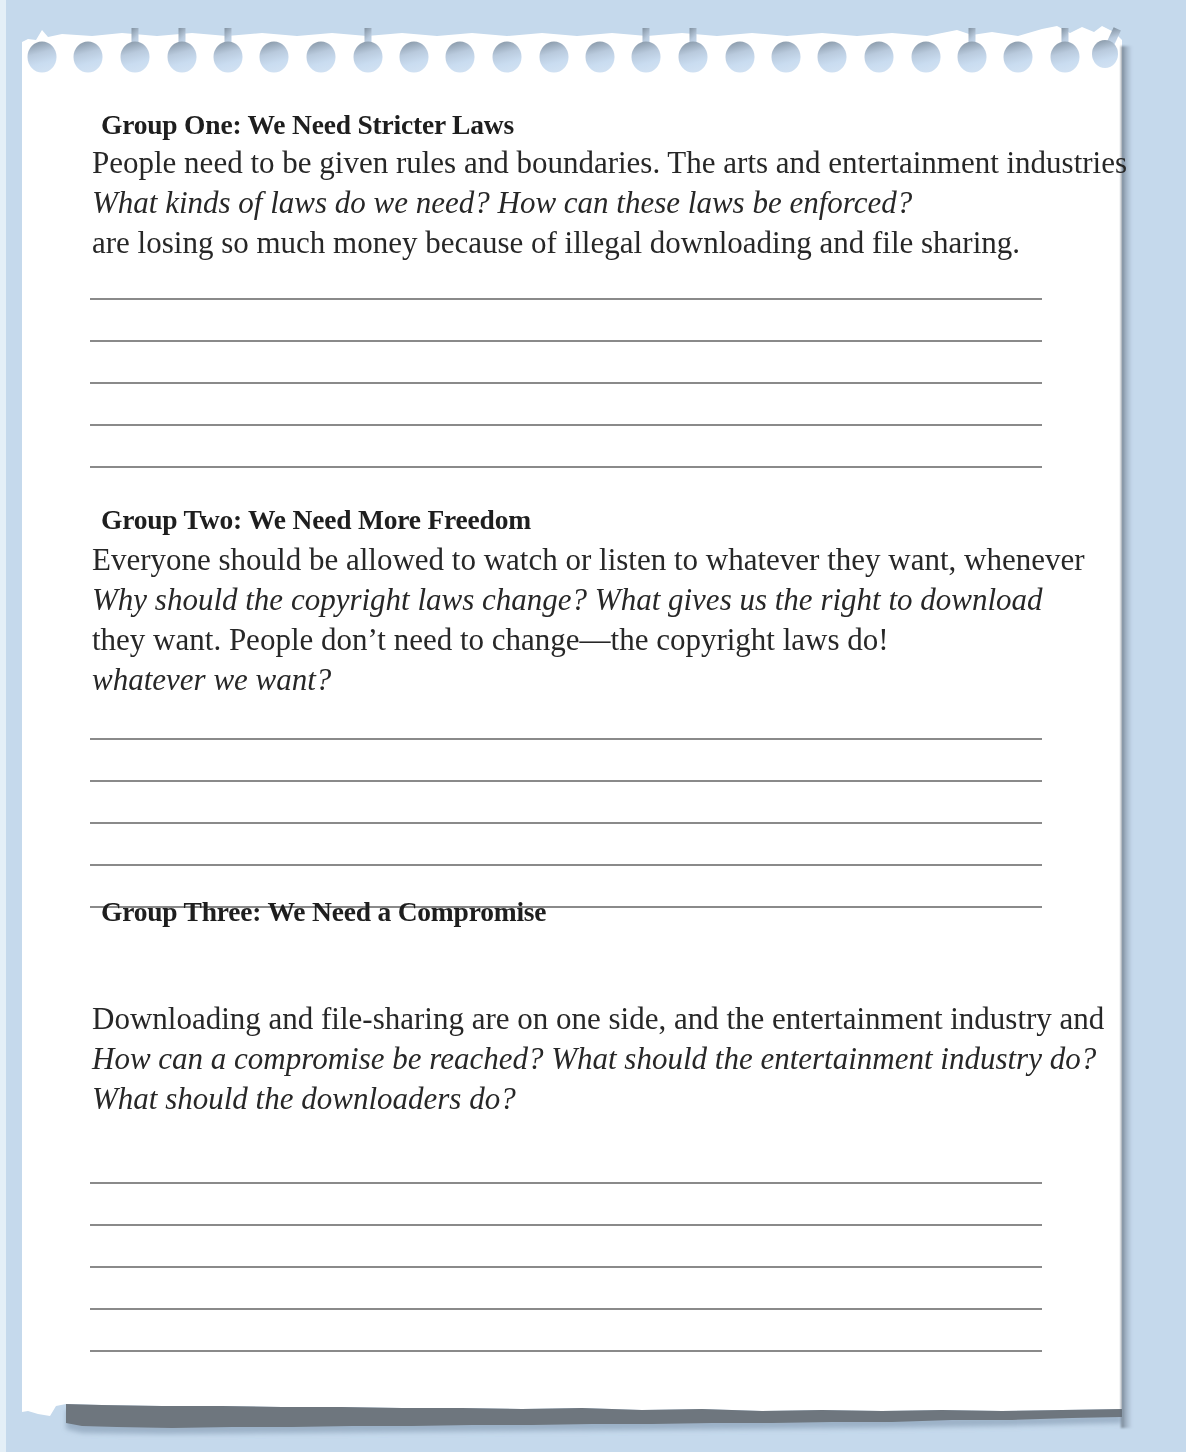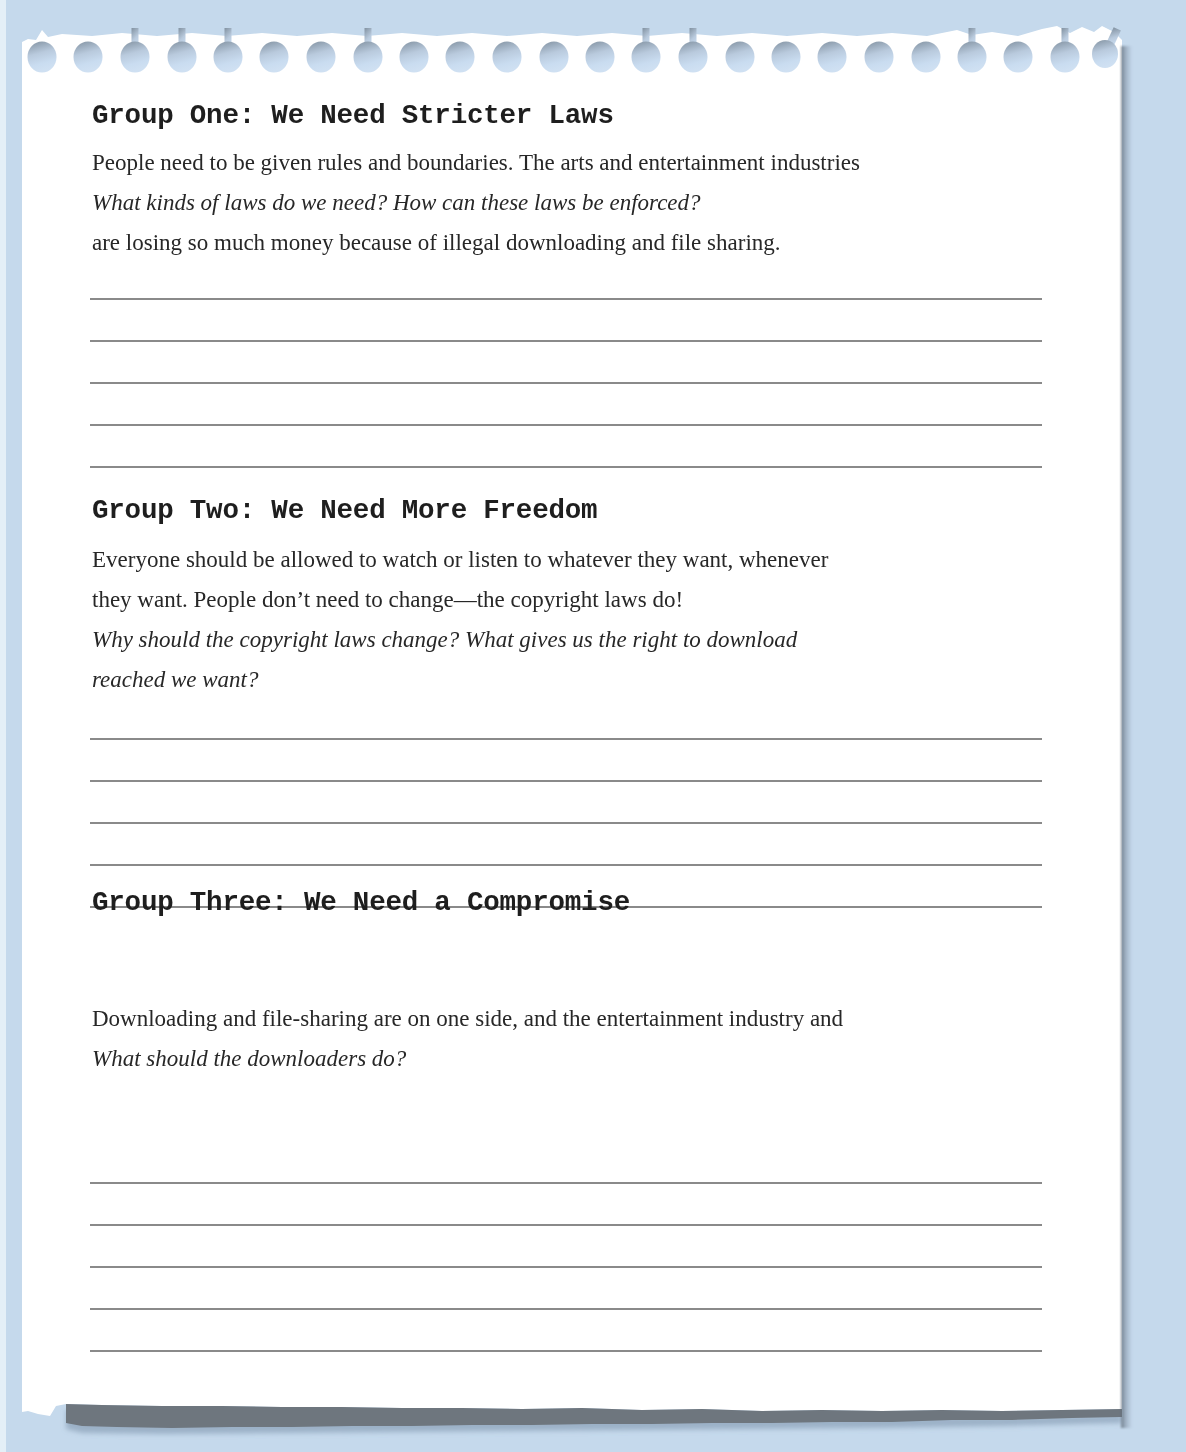--- a/index.html
+++ b/index.html
@@ -14,26 +14,26 @@
   .paper-top{position:absolute;left:22px;top:24px;width:1100px;height:56px;}
   .paper-body{position:absolute;left:22px;top:79px;width:1100px;height:1318px;background:#ffffff;}
   .paper-bottom{position:absolute;left:22px;top:1396px;width:1100px;height:46px;}
   .right-shadow{
     position:absolute;left:1121px;top:46px;width:11px;height:1382px;
     background:linear-gradient(to right, rgba(96,108,121,0.80) 0%, rgba(120,135,152,0.45) 45%, rgba(150,170,190,0) 100%);
     filter:blur(1px);
   }
   
   .sec-h{
-    position:absolute;left:92px;margin:0;
+    position:absolute;left:92px;margin:9px;
     font-size:27.5px;line-height:34px;font-weight:700;color:#1e1e1e;
-    letter-spacing:-0.2px;white-space:nowrap;font-family:Liberation Mono, monospace;
+    letter-spacing:-0.2px;white-space:nowrap;
   }
   .sec-body{position:absolute;left:92px;margin:0;width:990px;}
-  .tline{font-size:23px;line-height:40px;color:#272727;white-space:nowrap;}
+  .tline{font-size:31px;line-height:40px;color:#272727;white-space:nowrap;}
   .tline.q{font-style:italic;}
   
   .rules{position:absolute;left:90px;width:952px;}
   .rule{height:40px;border-top:2px solid #8a8a8a;}
 </style>
 </head>
 <body>
 
 <div class="page">
 
@@ -115,35 +115,36 @@
     <div class="rule"></div>
     <div class="rule"></div>
     <div class="rule"></div>
     <div class="rule"></div>
     <div class="rule"></div>
   </div>
 
   <h2 class="sec-h" style="top:494px">Group Two: We Need More Freedom</h2>
   <div class="sec-body" style="top:540px">
     <div class="tline">Everyone should be allowed to watch or listen to whatever they want, whenever</div>
+    <div class="tline q">Why should the copyright laws change? What gives us the right to download</div>
     <div class="tline">they want. People don’t need to change—the copyright laws do!</div>
-    <div class="tline q">Why should the copyright laws change? What gives us the right to download</div>
-    <div class="tline q">reached we want?</div>
+    <div class="tline q">whatever we want?</div>
   </div>
   <div class="rules" style="top:738px">
     <div class="rule"></div>
     <div class="rule"></div>
     <div class="rule"></div>
     <div class="rule"></div>
     <div class="rule"></div>
   </div>
 
   <h2 class="sec-h" style="top:886px">Group Three: We Need a Compromise</h2>
   <div class="sec-body" style="top:999px">
     <div class="tline">Downloading and file-sharing are on one side, and the entertainment industry and</div>
+    <div class="tline q">How can a compromise be reached? What should the entertainment industry do?</div>
     <div class="tline q">What should the downloaders do?</div>
   </div>
   <div class="rules" style="top:1182px">
     <div class="rule"></div>
     <div class="rule"></div>
     <div class="rule"></div>
     <div class="rule"></div>
     <div class="rule"></div>
   </div>
 

